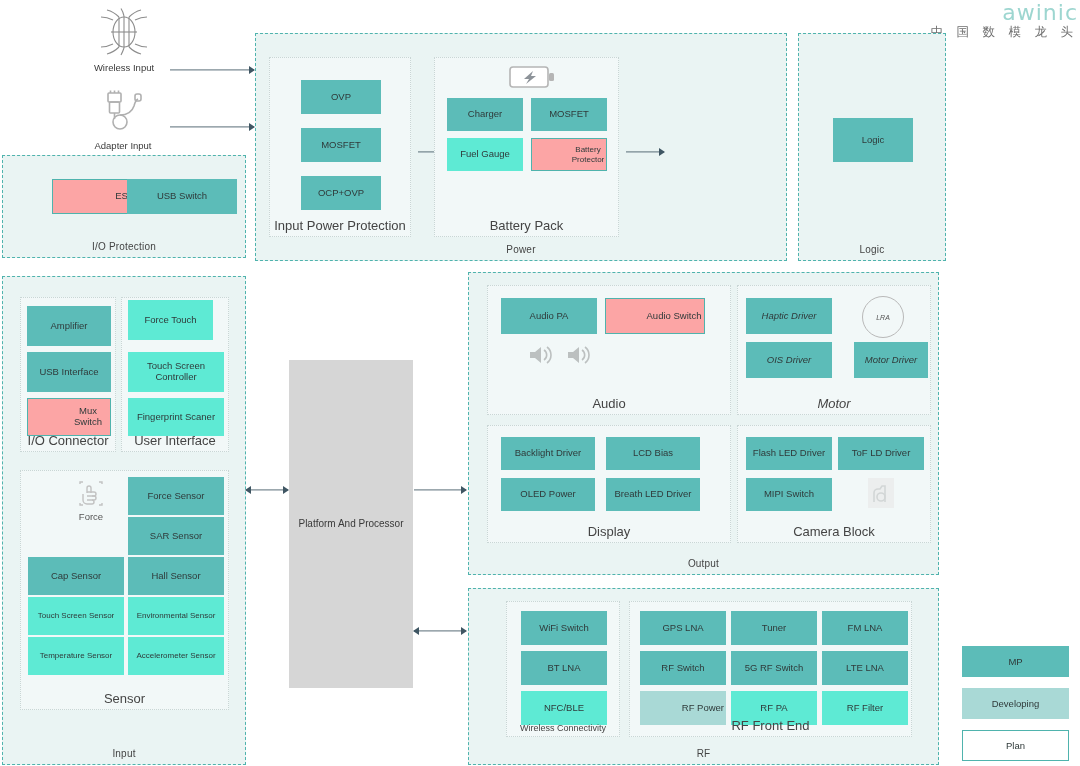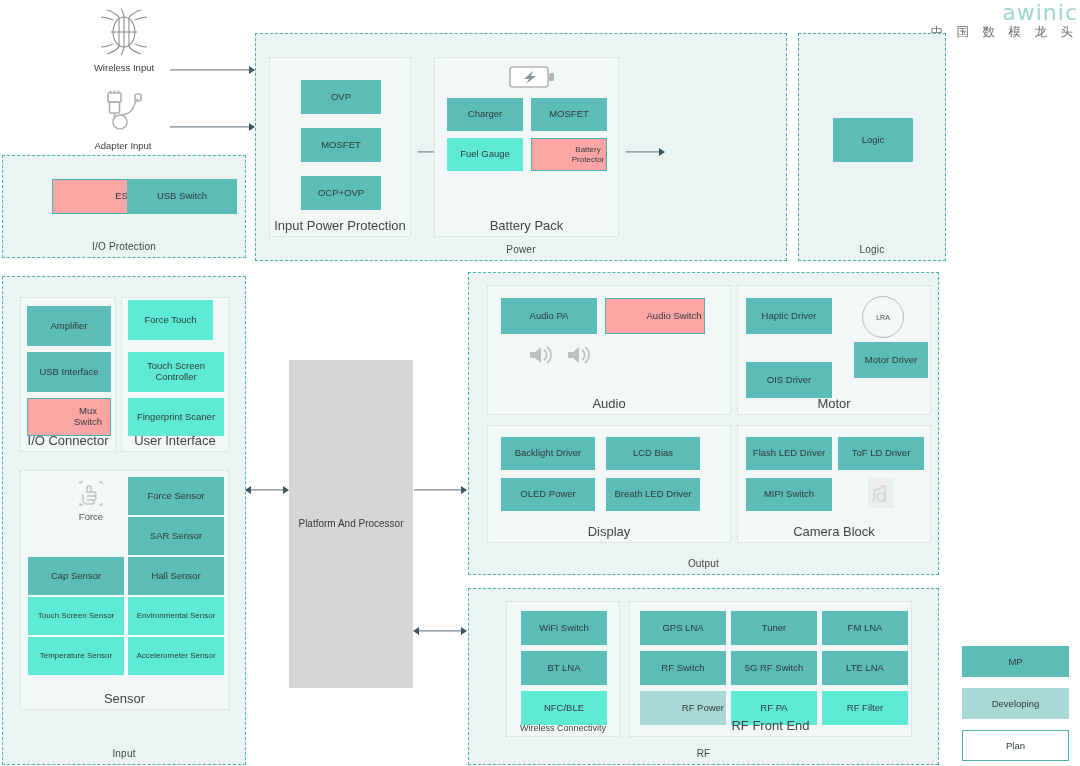--- a/index.html
+++ b/index.html
@@ -311,28 +311,28 @@
       <path d="M19 3 a10 10 0 0 1 0 16" stroke="#bcc0c0" stroke-width="1.6" fill="none"></path>
     </svg>
     <svg class="spk" style="left:78px;top:58px;" width="26" height="22" viewBox="0 0 26 22">
       <path d="M2 8 h5 l6 -5 v16 l-6 -5 h-5 z" fill="#bcc0c0"></path>
       <path d="M16 6 a6 6 0 0 1 0 10" stroke="#bcc0c0" stroke-width="1.6" fill="none"></path>
       <path d="M19 3 a10 10 0 0 1 0 16" stroke="#bcc0c0" stroke-width="1.6" fill="none"></path>
     </svg>
     <div class="grp-label">Audio</div>
   </div>
 
-  <div class="grp" style="left:268px;top:12px;width:194px;height:130px;">
+  <div class="grp" style="left:268px;top:12px;width:194px;height:130px;font-style:italic;">
     <div class="chip mp" style="left:8px;top:12px;width:86px;height:36px;">
         <span>Haptic Driver</span>
       </div>
     <div class="lra" style="left:124px;top:10px;width:40px;height:40px;">
         <span>LRA</span>
       </div>
-    <div class="chip mp" style="left:8px;top:56px;width:86px;height:36px;margin-top:20px;">
+    <div class="chip mp" style="left:8px;top:56px;width:86px;height:36px;">
         <span>OIS Driver</span>
       </div>
     <div class="chip mp" style="left:116px;top:56px;width:74px;height:36px;">
         <span>Motor Driver</span>
       </div>
     <div class="grp-label">Motor</div>
   </div>
 
   <div class="grp" style="left:18px;top:152px;width:244px;height:118px;">
     <div class="chip mp" style="left:13px;top:11px;width:94px;height:33px;">

